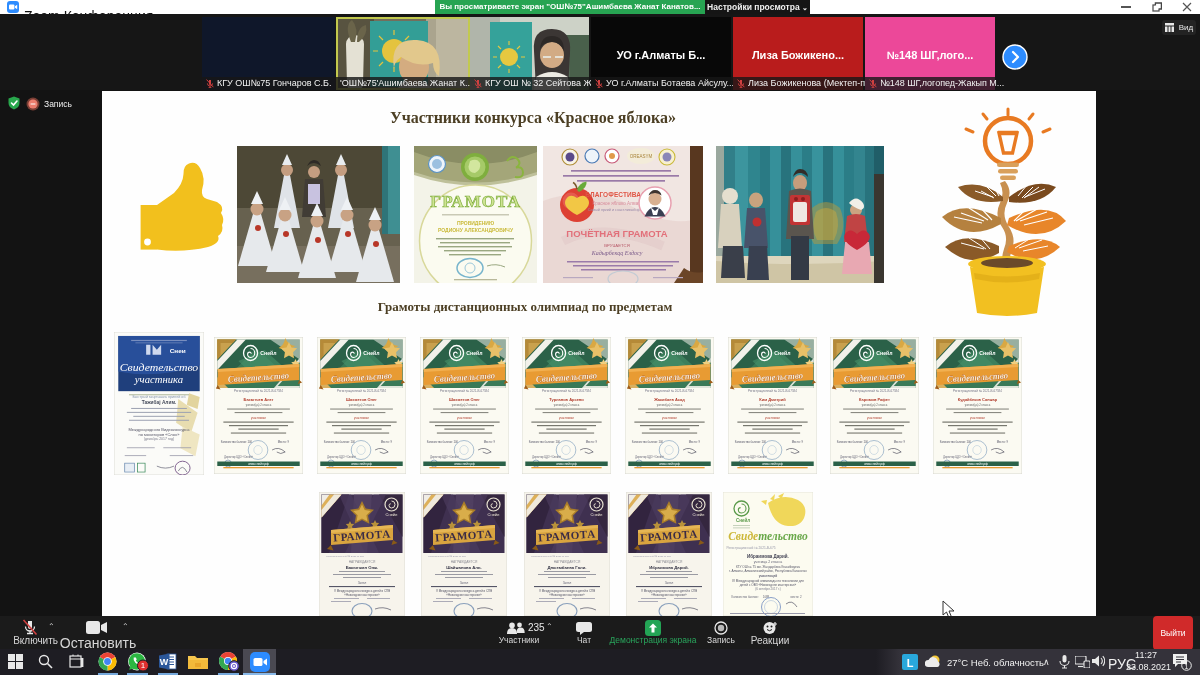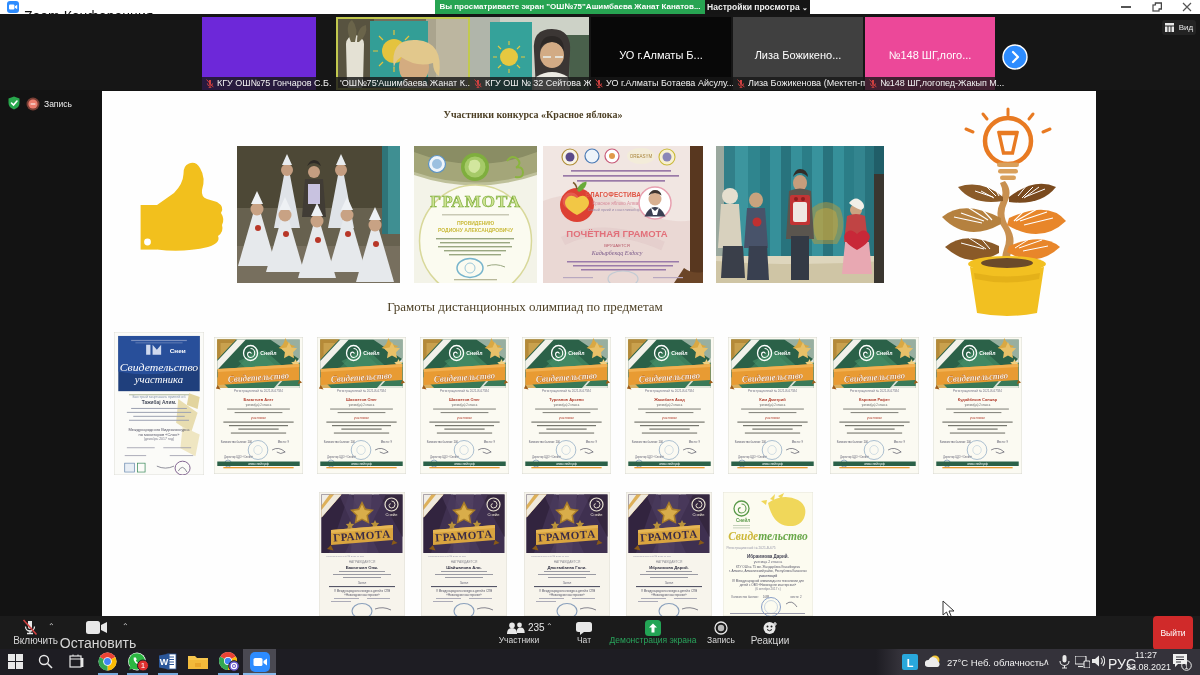--- a/index.html
+++ b/index.html
@@ -1,20 +1,20 @@
 <!DOCTYPE html>
 <html><head><meta charset="utf-8">
 <style>
 *{margin:0;padding:0;box-sizing:border-box}
 html,body{width:1200px;height:675px;overflow:hidden;background:#000;
 font-family:"Liberation Sans",sans-serif;position:relative}
 .abs{position:absolute}
 .lbl{position:absolute;left:0;bottom:0;background:rgba(22,22,22,.8);color:#f2f2f2;
 font-size:9px;line-height:13px;height:13px;padding:0 4px;white-space:nowrap;overflow:hidden;display:flex;align-items:center;gap:3px}
-.ctext{color:#fff;font-weight:normal;font-size:11px;text-align:center;width:100%;position:absolute;top:32px}
+.ctext{color:#fff;font-weight:bold;font-size:11px;text-align:center;width:100%;position:absolute;top:32px}
 </style></head><body>
 
 <div class="abs" style="left:0;top:0;width:1200px;height:14px;background:#fff">
  <svg class="abs" style="left:7px;top:1px" width="12" height="12" viewBox="0 0 12 12">
   <rect x="0" y="0" width="12" height="12" rx="3" fill="#2d8cff"></rect>
   <rect x="2" y="3.6" width="5.4" height="4.8" rx="1" fill="#fff"></rect>
   <path d="M8 5.3 L10.2 3.8 L10.2 8.2 L8 6.7 Z" fill="#fff"></path>
  </svg>
  <div class="abs" style="left:24px;top:10px;font-size:14px;color:#111;line-height:12px">Zoom Конференция</div>
  <div class="abs" style="left:1121px;top:6px;width:10px;height:1.6px;background:#555"></div>
@@ -26,21 +26,21 @@
   <path d="M1 1 L9 9 M9 1 L1 9" stroke="#555" stroke-width="1.2"></path>
  </svg>
 </div>
 <div class="abs" style="left:435px;top:0;width:270px;height:14px;background:#27a452;color:#fff;
  font-size:8px;font-weight:bold;text-align:center;line-height:14px;white-space:nowrap;overflow:hidden">Вы просматриваете экран "ОШ№75"Ашимбаева Жанат Канатов...</div>
 <div class="abs" style="left:705px;top:0;width:105px;height:14px;background:#151515;color:#f0f0f0;
  font-size:8.5px;font-weight:bold;text-align:center;line-height:14px">Настройки просмотра <span style="font-size:7px">⌄</span></div>
 
 <div class="abs" style="left:0;top:14px;width:1200px;height:76px;background:#161616"></div>
 
-<div class="abs" style="left:202px;top:17px;width:114px;height:73px;background:#6d28d9">
+<div class="abs" style="left:202px;top:17px;width:133px;height:73px;background:#0f172a">
  <div class="lbl"><svg width="8" height="9" viewBox="0 0 8 9">
         <path d="M3 1 h2 v4 a1 1 0 0 1 -2 0 Z" fill="#d04040"></path>
         <path d="M1.4 4.4 a2.6 2.6 0 0 0 5.2 0 M4 7 v1.6 M2.6 8.6 h2.8" stroke="#d04040" stroke-width=".9" fill="none"></path>
         <path d="M0.6 0.6 L7.4 8.2" stroke="#d04040" stroke-width="1"></path>
       </svg>КГУ ОШ№75 Гончаров С.Б.</div>
 </div>
 
 <div class="abs" style="left:336px;top:17px;width:134px;height:73px;background:#6e6858;outline:2px solid #c2c94e;outline-offset:-2px">
  <svg width="134" height="73" viewBox="0 0 134 73">
   <rect x="0" y="0" width="134" height="73" fill="#746e5c"></rect>
@@ -87,21 +87,21 @@
 </div>
 
 <div class="abs" style="left:591px;top:17px;width:140px;height:73px;background:#080808">
  <div class="ctext">УО г.Алматы Б...</div>
  <div class="lbl"><svg width="8" height="9" viewBox="0 0 8 9">
         <path d="M3 1 h2 v4 a1 1 0 0 1 -2 0 Z" fill="#d04040"></path>
         <path d="M1.4 4.4 a2.6 2.6 0 0 0 5.2 0 M4 7 v1.6 M2.6 8.6 h2.8" stroke="#d04040" stroke-width=".9" fill="none"></path>
         <path d="M0.6 0.6 L7.4 8.2" stroke="#d04040" stroke-width="1"></path>
       </svg>УО г.Алматы Ботаева Айсулу...</div>
 </div>
-<div class="abs" style="left:733px;top:17px;width:130px;height:73px;background:#404040">
+<div class="abs" style="left:733px;top:17px;width:130px;height:73px;background:#b91c1c">
  <div class="ctext">Лиза  Божикено...</div>
  <div class="lbl"><svg width="8" height="9" viewBox="0 0 8 9">
         <path d="M3 1 h2 v4 a1 1 0 0 1 -2 0 Z" fill="#d04040"></path>
         <path d="M1.4 4.4 a2.6 2.6 0 0 0 5.2 0 M4 7 v1.6 M2.6 8.6 h2.8" stroke="#d04040" stroke-width=".9" fill="none"></path>
         <path d="M0.6 0.6 L7.4 8.2" stroke="#d04040" stroke-width="1"></path>
       </svg>Лиза Божикенова (Мектеп-п...</div>
 </div>
 <div class="abs" style="left:865px;top:17px;width:130px;height:73px;background:#ec4899">
  <div class="ctext">№148  ШГ,лого...</div>
  <div class="lbl"><svg width="8" height="9" viewBox="0 0 8 9">
@@ -129,23 +129,23 @@
 </svg>
 <svg class="abs" style="left:26px;top:97px" width="14" height="14" viewBox="0 0 14 14">
  <circle cx="7" cy="7" r="6.5" fill="#e06a55" opacity=".5"></circle>
  <circle cx="7" cy="7" r="4.6" fill="#ee7e6e"></circle>
  <rect x="4.6" y="6" width="4.8" height="2" fill="#f8d0c8" opacity=".8"></rect>
 </svg>
 <div class="abs" style="left:44px;top:99px;color:#ececec;font-size:8.5px">Запись</div>
 <div class="abs" style="left:102px;top:91px;width:994px;height:525px;background:#fefefe"></div>
 
 <div class="abs" style="left:102px;top:109px;width:862px;text-align:center;
- font-family:'Liberation Serif',serif;font-weight:bold;font-size:10px;color:#4c3f24">Участники конкурса «Красное яблока»</div>
+ font-family:'Liberation Serif',serif;font-weight:bold;font-size:16px;color:#4c3f24">Участники конкурса «Красное яблока»</div>
 <div class="abs" style="left:102px;top:299px;width:846px;text-align:center;
- font-family:'Liberation Serif',serif;font-weight:normal;font-size:13px;color:#4c3f24">Грамоты дистанционных олимпиад по предметам</div>
+ font-family:'Liberation Serif',serif;font-weight:bold;font-size:13px;color:#4c3f24">Грамоты дистанционных олимпиад по предметам</div>
 
 <svg class="abs" style="left:138px;top:161px" width="88" height="94" viewBox="0 0 88 94">
  <rect x="2.6" y="44" width="16.4" height="44.6" fill="#f2c01d"></rect>
  <path d="M19 88.6 Q45 92 70 86 Q83 82 80 75 Q86 71 84 64 Q87 58 83 52 Q87 46 79 41 L69 38 Q63 36 64 29 Q68 17 62 7 Q58 0 51 2.5 Q45 5 45.5 13 Q45 23 36 32 L19 44 Z" fill="#f2c01d"></path>
  <circle cx="9.5" cy="81" r="3.4" fill="#fff"></circle>
 </svg>
 
 <svg class="abs" style="left:237px;top:146px" width="163" height="137" viewBox="0 0 163 137">
  <rect width="163" height="137" fill="#67614f"></rect>
  <rect width="163" height="62" fill="#4d4836"></rect>

